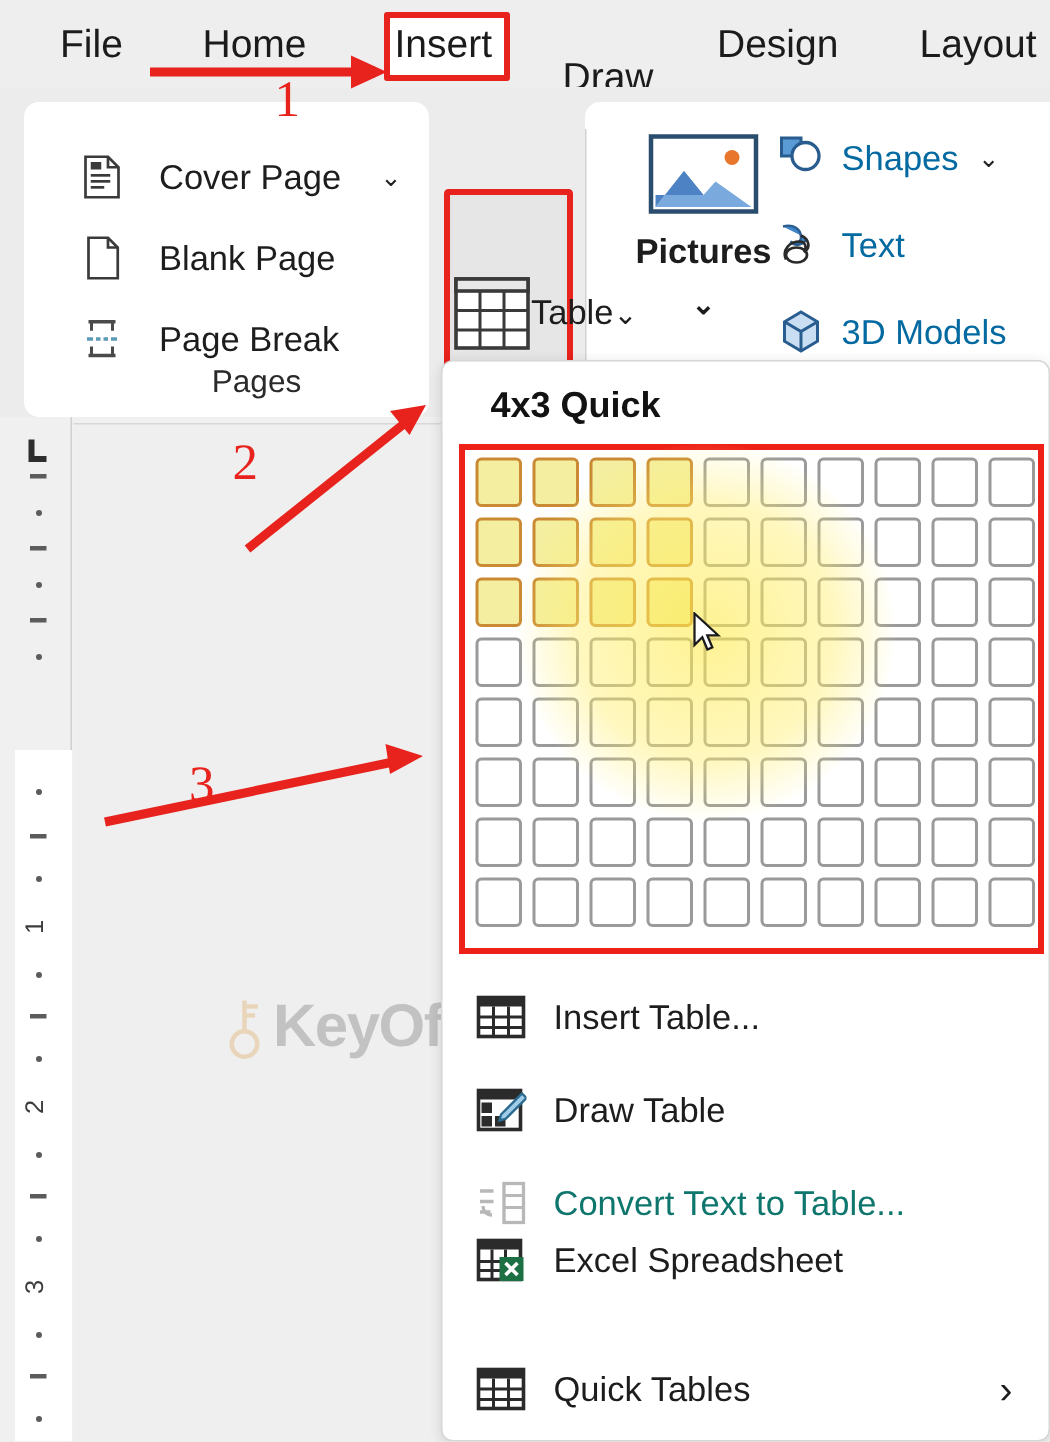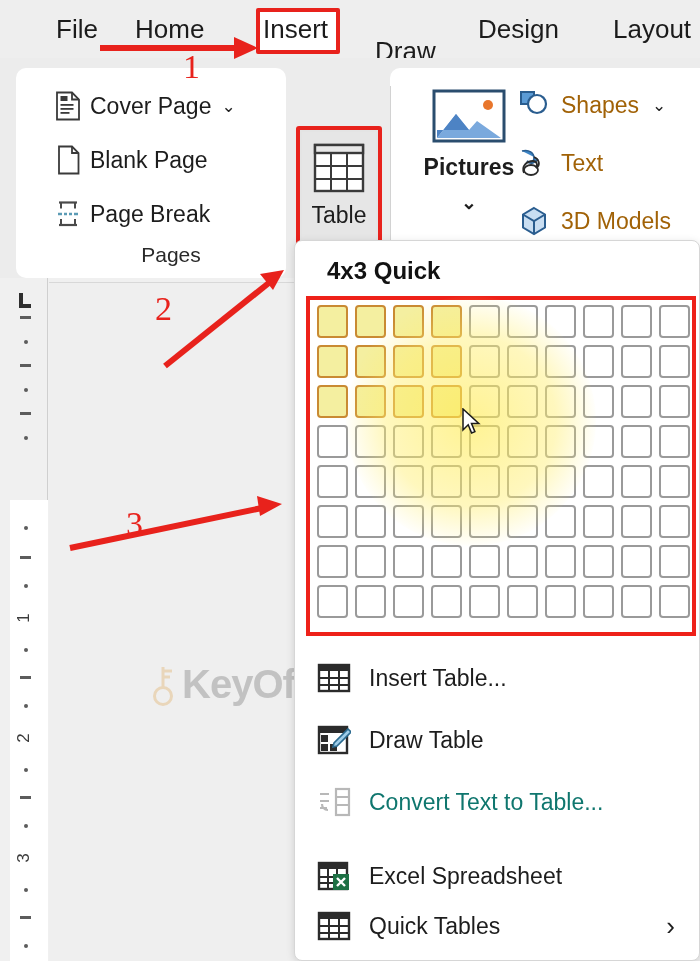--- a/index.html
+++ b/index.html
@@ -22,21 +22,21 @@
     background: #eeeeee;
   }
   .tab {
     position: absolute;
     top: 14px;
     font-size: 26px;
     color: #1b1b1b;
     font-family: "Liberation Sans", sans-serif;
     white-space: nowrap;
   }
-  #tab-file   { left: 56px; }
+  #tab-file   { left: 40px; }
   #tab-home   { left: 135px; }
   #tab-insert { left: 263px; }
   #tab-draw   { left: 375px; margin-top: 22px; }
   #tab-design { left: 478px; }
   #tab-layout { left: 613px; }
 
   #insert-highlight {
     position: absolute;
     left: 256px; top: 8px;
     width: 84px; height: 46px;
@@ -61,21 +61,22 @@
     width: 270px; height: 210px;
     background: #ffffff;
     border-radius: 10px;
   }
   .ribbon-item {
     position: absolute;
     left: 38px;
     height: 40px;
     display: flex;
     align-items: center;
-    gap: 8px;
+    gap: 24px;
+    margin-top: 12px;
   }
   .ribbon-item .label {
     font-size: 23px;
     color: #1d1d1d;
     white-space: nowrap;
   }
   #item-cover-page { top: 18px; }
   #item-blank-page { top: 72px; }
   #item-page-break { top: 126px; }
 
@@ -111,21 +112,21 @@
     background: #e4e4e4;
     z-index: 3;
   }
   #table-btn-inner {
     position: absolute;
     left: 6px; top: 6px;
     width: 74px; height: 150px;
     background: #e6e6e6;
     z-index: 4;
     display: flex;
-    flex-direction: column;
+    flex-direction: row;
     align-items: center;
   }
   #table-glyph {
     margin-top: 10px;
     width: 52px; height: 58px;
   }
   #table-btn-label {
     font-size: 23px;
     color: #1d1d1d;
     margin-top: 2px;
@@ -164,21 +165,21 @@
   #pictures-chev { font-size: 19px; color: #1d1d1d; margin-top: 10px; }
 
   .illus-row {
     position: absolute;
     left: 128px;
     height: 42px;
     display: flex;
     align-items: center;
     gap: 11px;
   }
-  .illus-row .label { font-size: 23px; color: #a16207; white-space: nowrap; }
+  .illus-row .label { font-size: 23px; color: #0369a1; white-space: nowrap; }
   #row-shapes    { top: 16px; }
   #row-icons     { top: 74px; }
   #row-3dmodels  { top: 132px; }
   .illus-glyph { width: 32px; height: 32px; flex: none; }
 
   
   #doc-area {
     position: absolute;
     left: 0; top: 278px;
     width: 700px; height: 683px;
@@ -333,21 +334,21 @@
   .menu-item .mlabel {
     font-size: 23px;
     color: #1d1d1d;
     white-space: nowrap;
   }
   .menu-item.disabled .mlabel { color: #0f766e; }
   .menu-glyph { width: 34px; height: 34px; flex: none; }
   #mi-insert-table   { top: 406px; }
   #mi-draw-table     { top: 468px; }
   #mi-convert-text   { top: 530px; }
-  #mi-excel-sheet    { top: 604px; }
+  #mi-excel-sheet    { top: 568px; }
   #mi-quick-tables   { top: 654px; }
   #qt-chevron {
     position: absolute;
     right: 6px;
     font-size: 26px;
     color: #1d1d1d;
     font-family: "Liberation Sans", sans-serif;
   }
 
   

